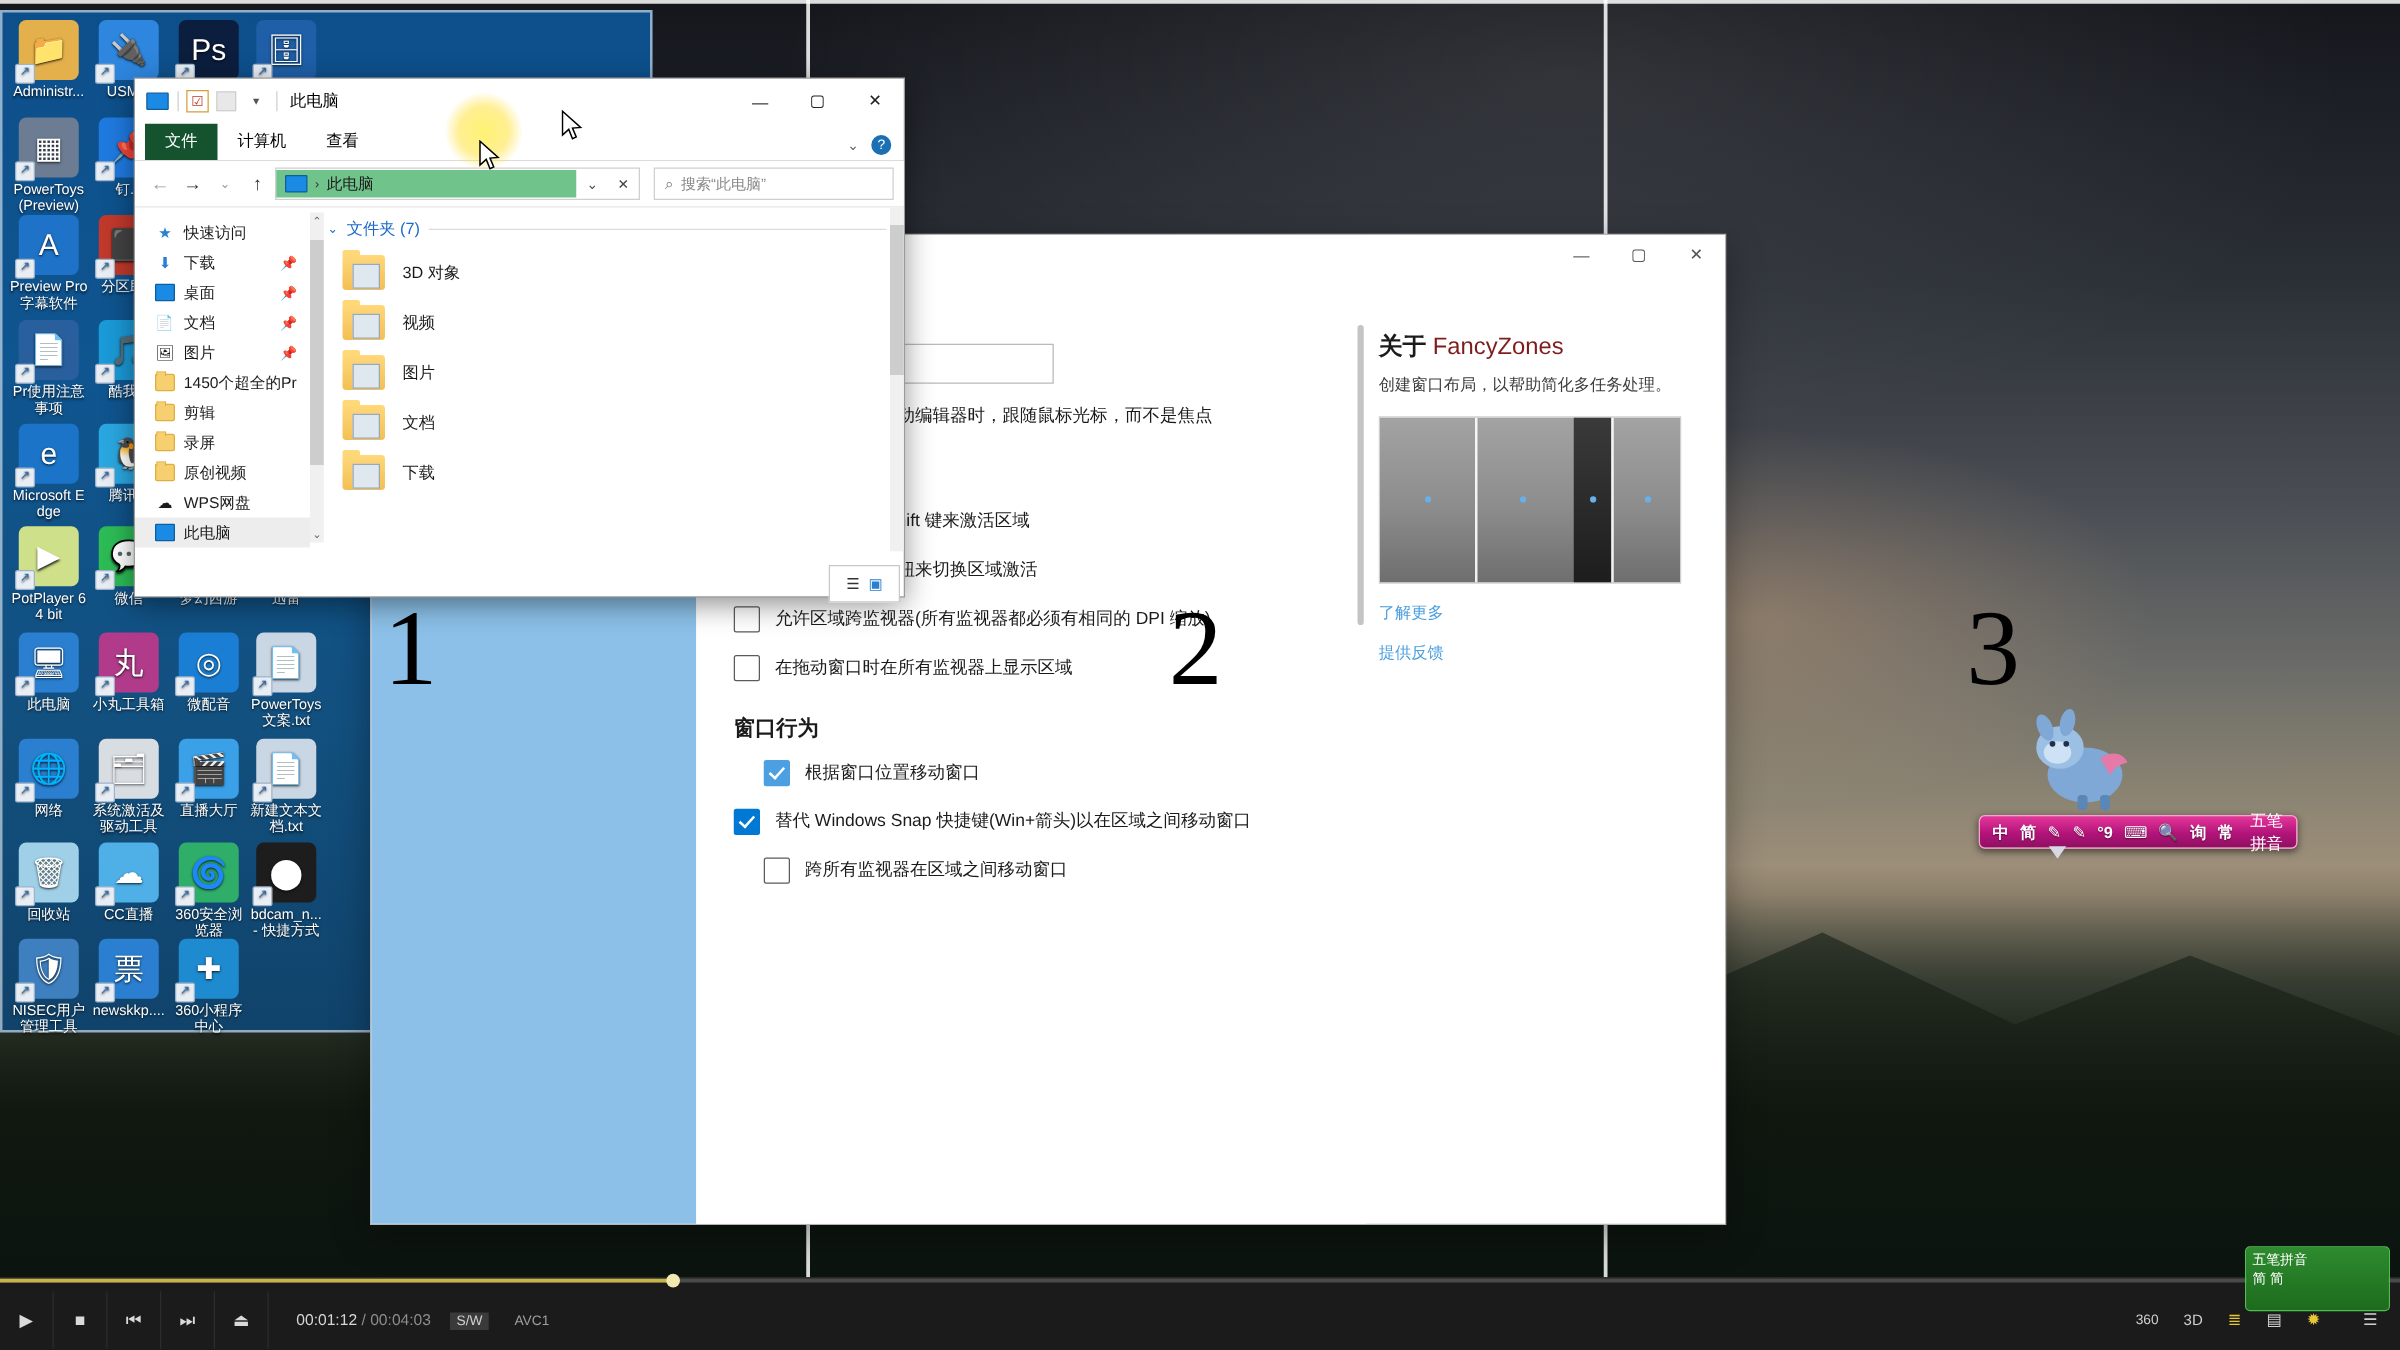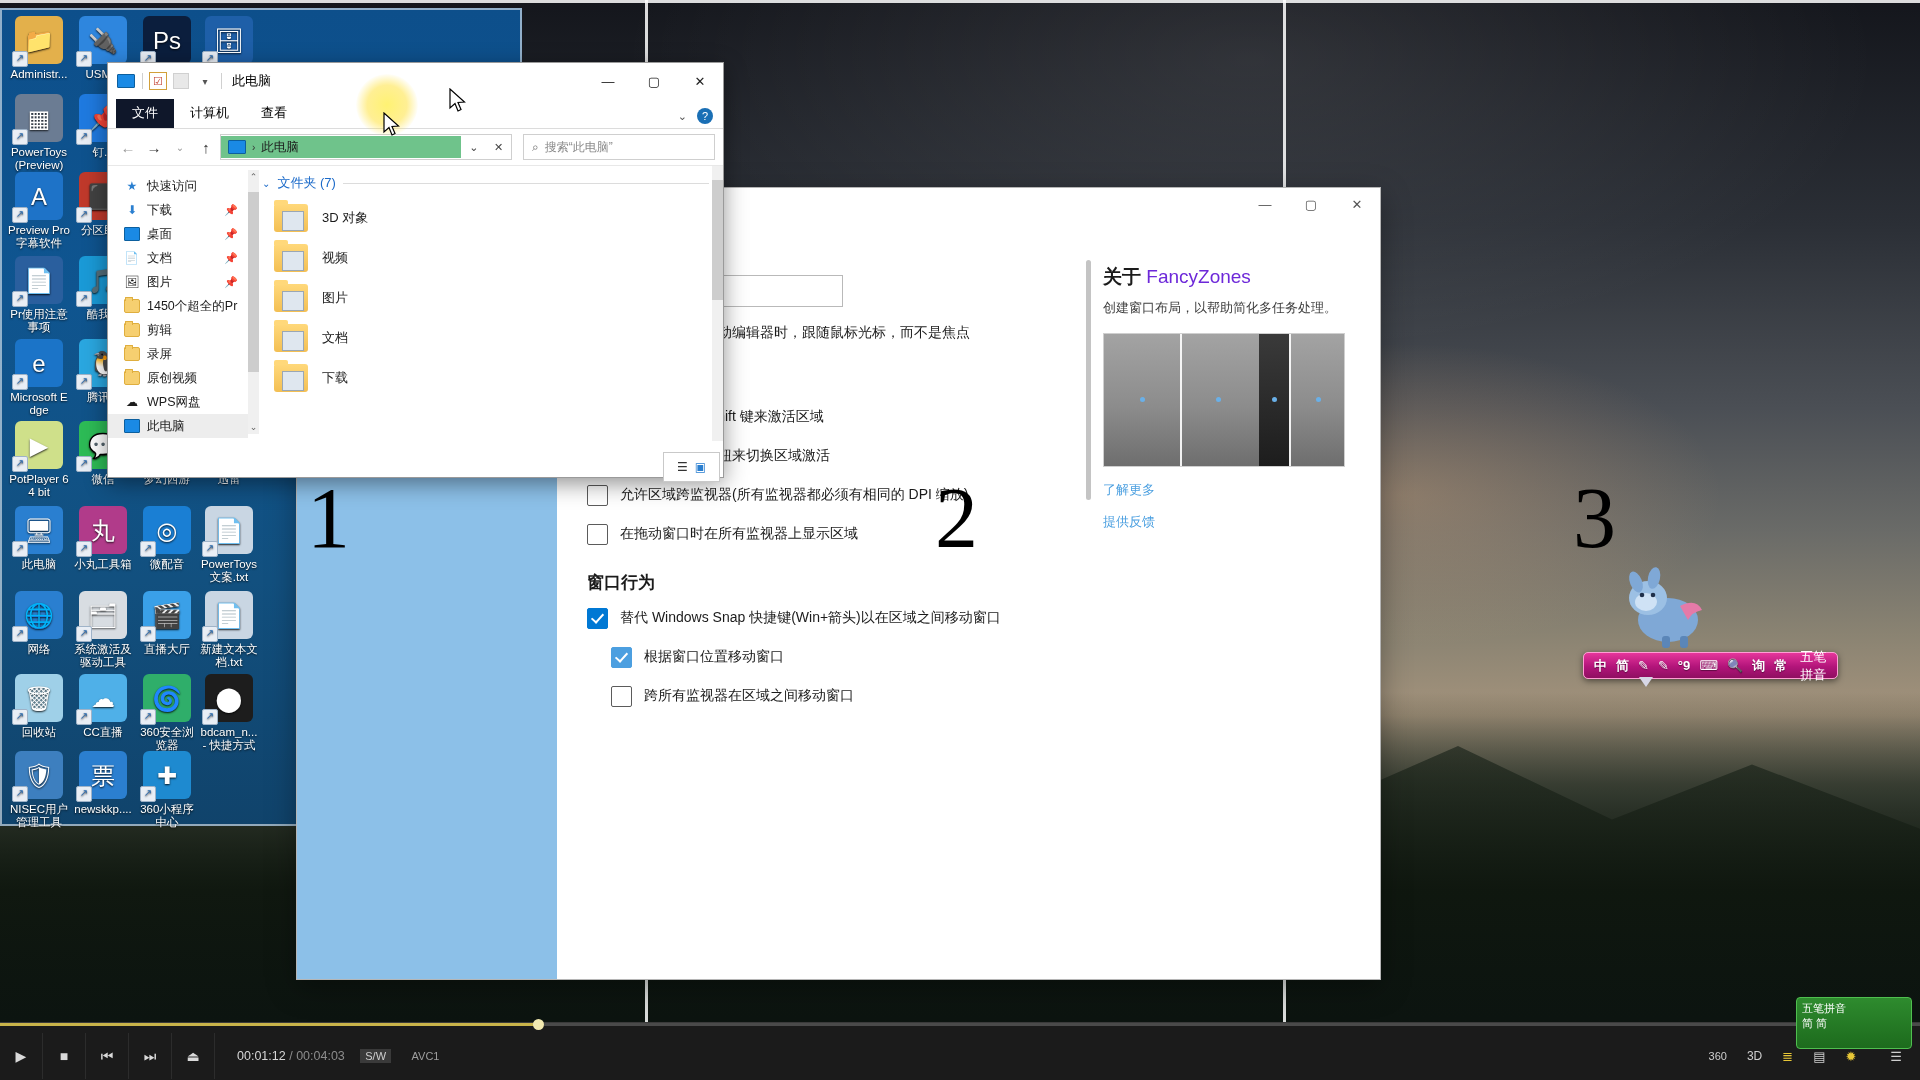--- a/index.html
+++ b/index.html
@@ -46,21 +46,21 @@
      box-shadow:0 0 0 1px #9a9a9a, 0 6px 22px rgba(0,0,0,.45);}
   .ex-title{height:36px;display:flex;align-items:center;padding-left:8px;gap:6px;}
   .qat-ico{width:20px;height:18px;display:flex;align-items:center;justify-content:center;}
   .mini-mon{width:16px;height:12px;background:#1a8ae5;border:1px solid #0c5f9e;border-radius:1px;}
   .sep-v{width:1px;height:16px;background:#d0d0d0;}
   .ex-title .ttl{font-size:13px;color:#000;margin-left:4px;}
   .win-btns{margin-left:auto;display:flex;}
   .win-btns div{width:46px;height:30px;display:flex;align-items:center;justify-content:center;font-size:13px;color:#222;}
   .ex-ribbon{height:29px;display:flex;align-items:flex-end;border-bottom:1px solid #dcdcdc;padding-left:8px;}
   .tab{padding:5px 16px 6px 16px;font-size:13px;color:#000;}
-  .tab.file{background:#0f172a;color:#fff;}
+  .tab.file{background:#14532d;color:#fff;}
   .ribbon-right{margin-left:auto;display:flex;align-items:center;gap:10px;padding:0 10px 4px 0;}
   .circ-q{width:16px;height:16px;border-radius:50%;background:#1a6fb5;color:#fff;font-size:11px;
      display:flex;align-items:center;justify-content:center;}
   .ex-nav{height:36px;display:flex;align-items:center;gap:2px;padding:0 8px;background:#fff;}
   .navbtn{width:24px;height:24px;display:flex;align-items:center;justify-content:center;font-size:15px;color:#9a9a9a;}
   .navbtn.on{color:#333;}
   .addr{flex:0 0 auto;width:290px;height:24px;border:1px solid #cfcfcf;display:flex;align-items:center;background:#fff;}
   .addr .fill{width:245px;height:22px;background:#6fc38b;display:flex;align-items:center;gap:6px;padding-left:7px;}
   .addr .crumb{font-size:12.5px;color:#1b1b1b;}
   .addr-btn{width:26px;height:22px;display:flex;align-items:center;justify-content:center;font-size:11px;color:#444;}
@@ -359,41 +359,41 @@
               <span class="cbx"></span>
               <span class="pt-lbl">允许区域跨监视器(所有监视器都必须有相同的 DPI 缩放)</span>
             </div>
             <div class="pt-row">
               <span class="cbx"></span>
               <span class="pt-lbl">在拖动窗口时在所有监视器上显示区域</span>
             </div>
           </div>
         <div class="pt-h2">窗口行为</div>
         <div id="opts-window">
+            <div class="pt-row sub">
+              <span class="cbx lite"></span>
+              <span class="pt-lbl">根据窗口位置移动窗口</span>
+            </div>
             <div class="pt-row">
               <span class="cbx on"></span>
               <span class="pt-lbl">替代 Windows Snap 快捷键(Win+箭头)以在区域之间移动窗口</span>
-            </div>
-            <div class="pt-row sub">
-              <span class="cbx lite"></span>
-              <span class="pt-lbl">根据窗口位置移动窗口</span>
             </div>
             <div class="pt-row sub">
               <span class="cbx"></span>
               <span class="pt-lbl">跨所有监视器在区域之间移动窗口</span>
             </div>
           </div>
         <div class="pt-scroll">
             <div class="thumb"></div>
           </div>
       </section>
       <aside class="pt-side">
         <h3>
           <span>关于</span>
-          <span style="font-weight:400;color:#6d28d9">FancyZones</span>
+          <span style="font-weight:400;color:#7f1d1d">FancyZones</span>
         </h3>
         <p>创建窗口布局，以帮助简化多任务处理。</p>
         <div class="zone-preview">
           <div class="zl" style="left:76px"></div>
           <div class="dark" style="left:155px;width:30px"></div>
           <div class="zl" style="left:185px"></div>
           <div class="dot" style="left:36px;top:63px"></div>
           <div class="dot" style="left:112px;top:63px"></div>
           <div class="dot" style="left:168px;top:63px"></div>
           <div class="dot" style="left:212px;top:63px"></div>

